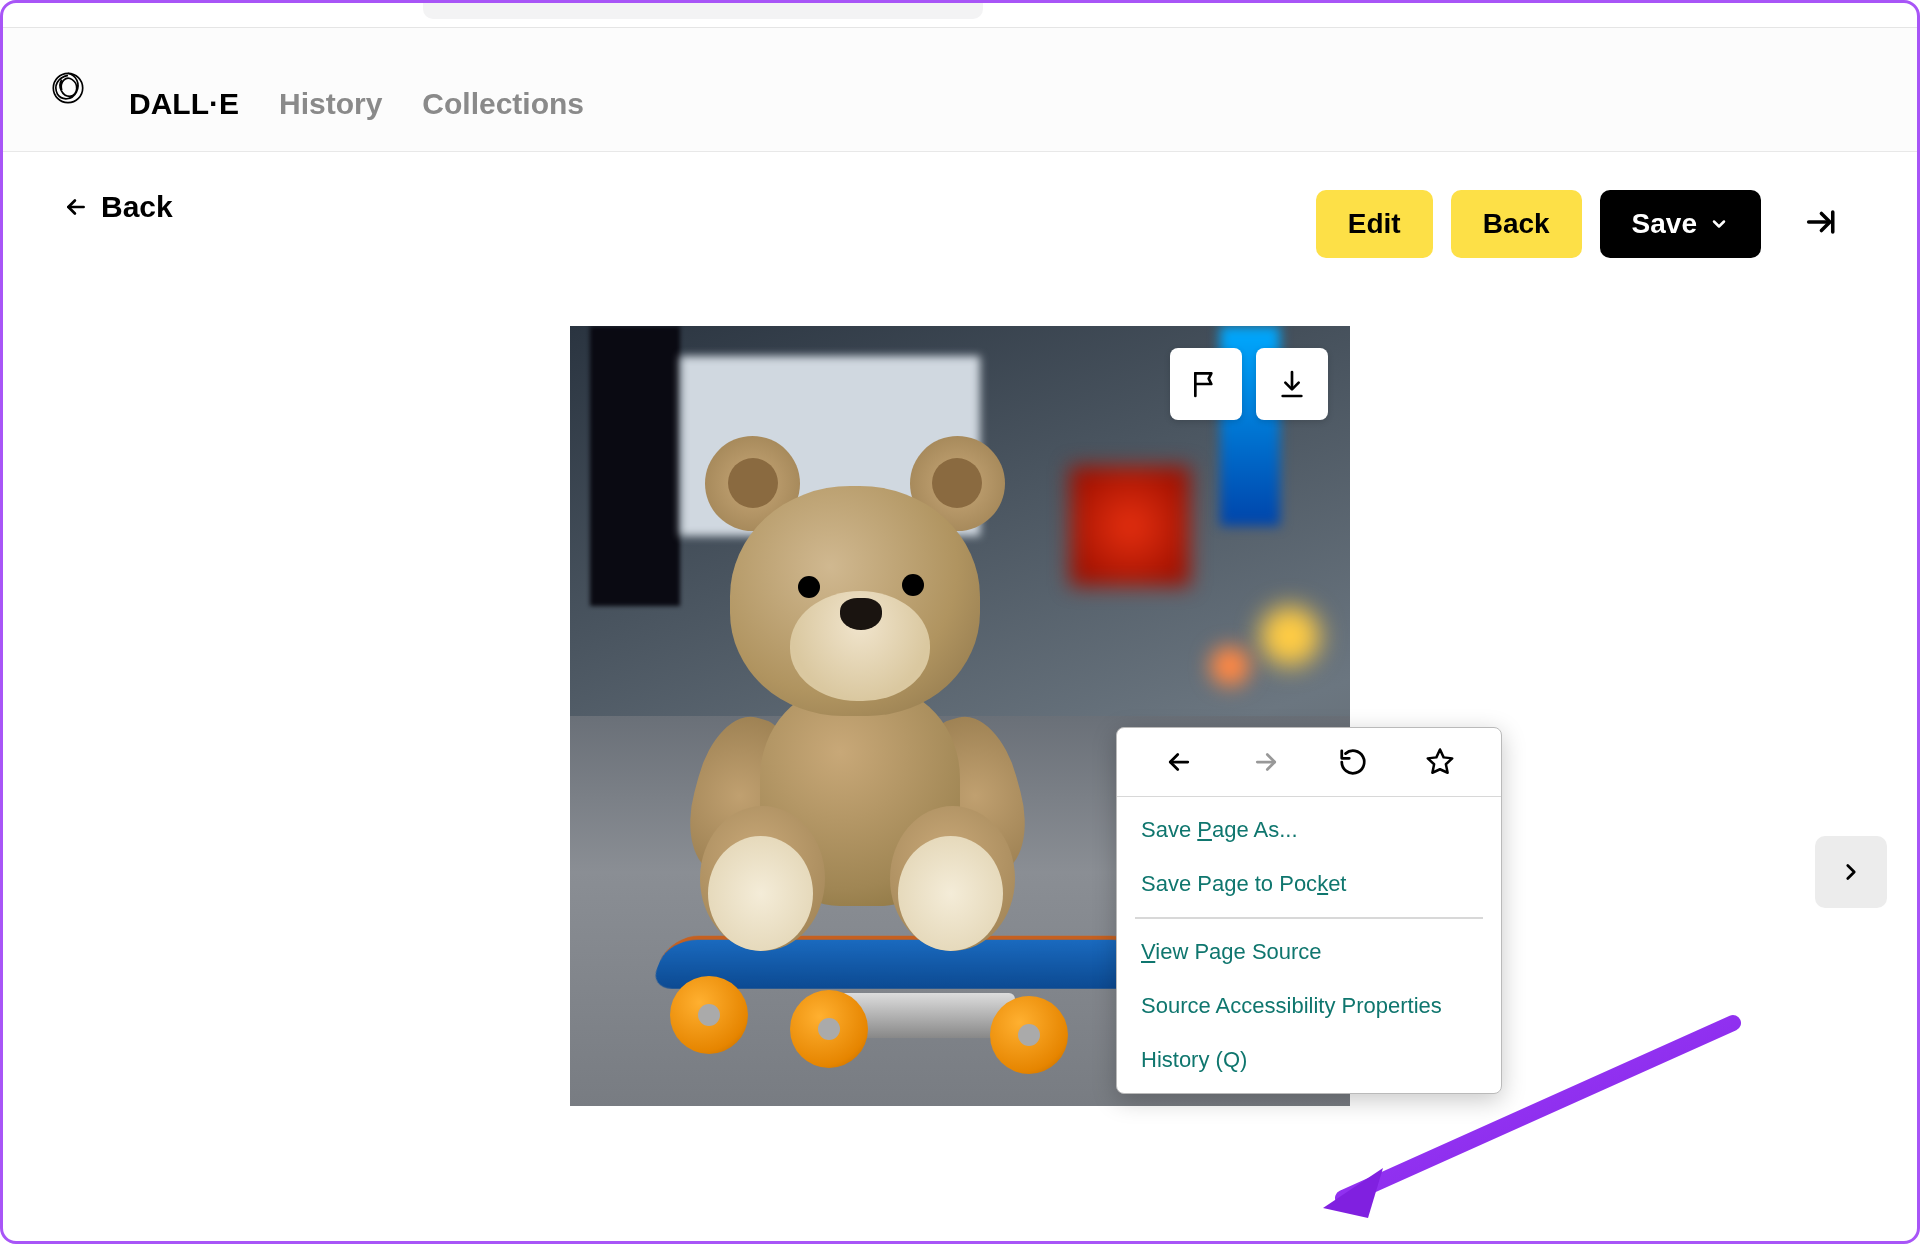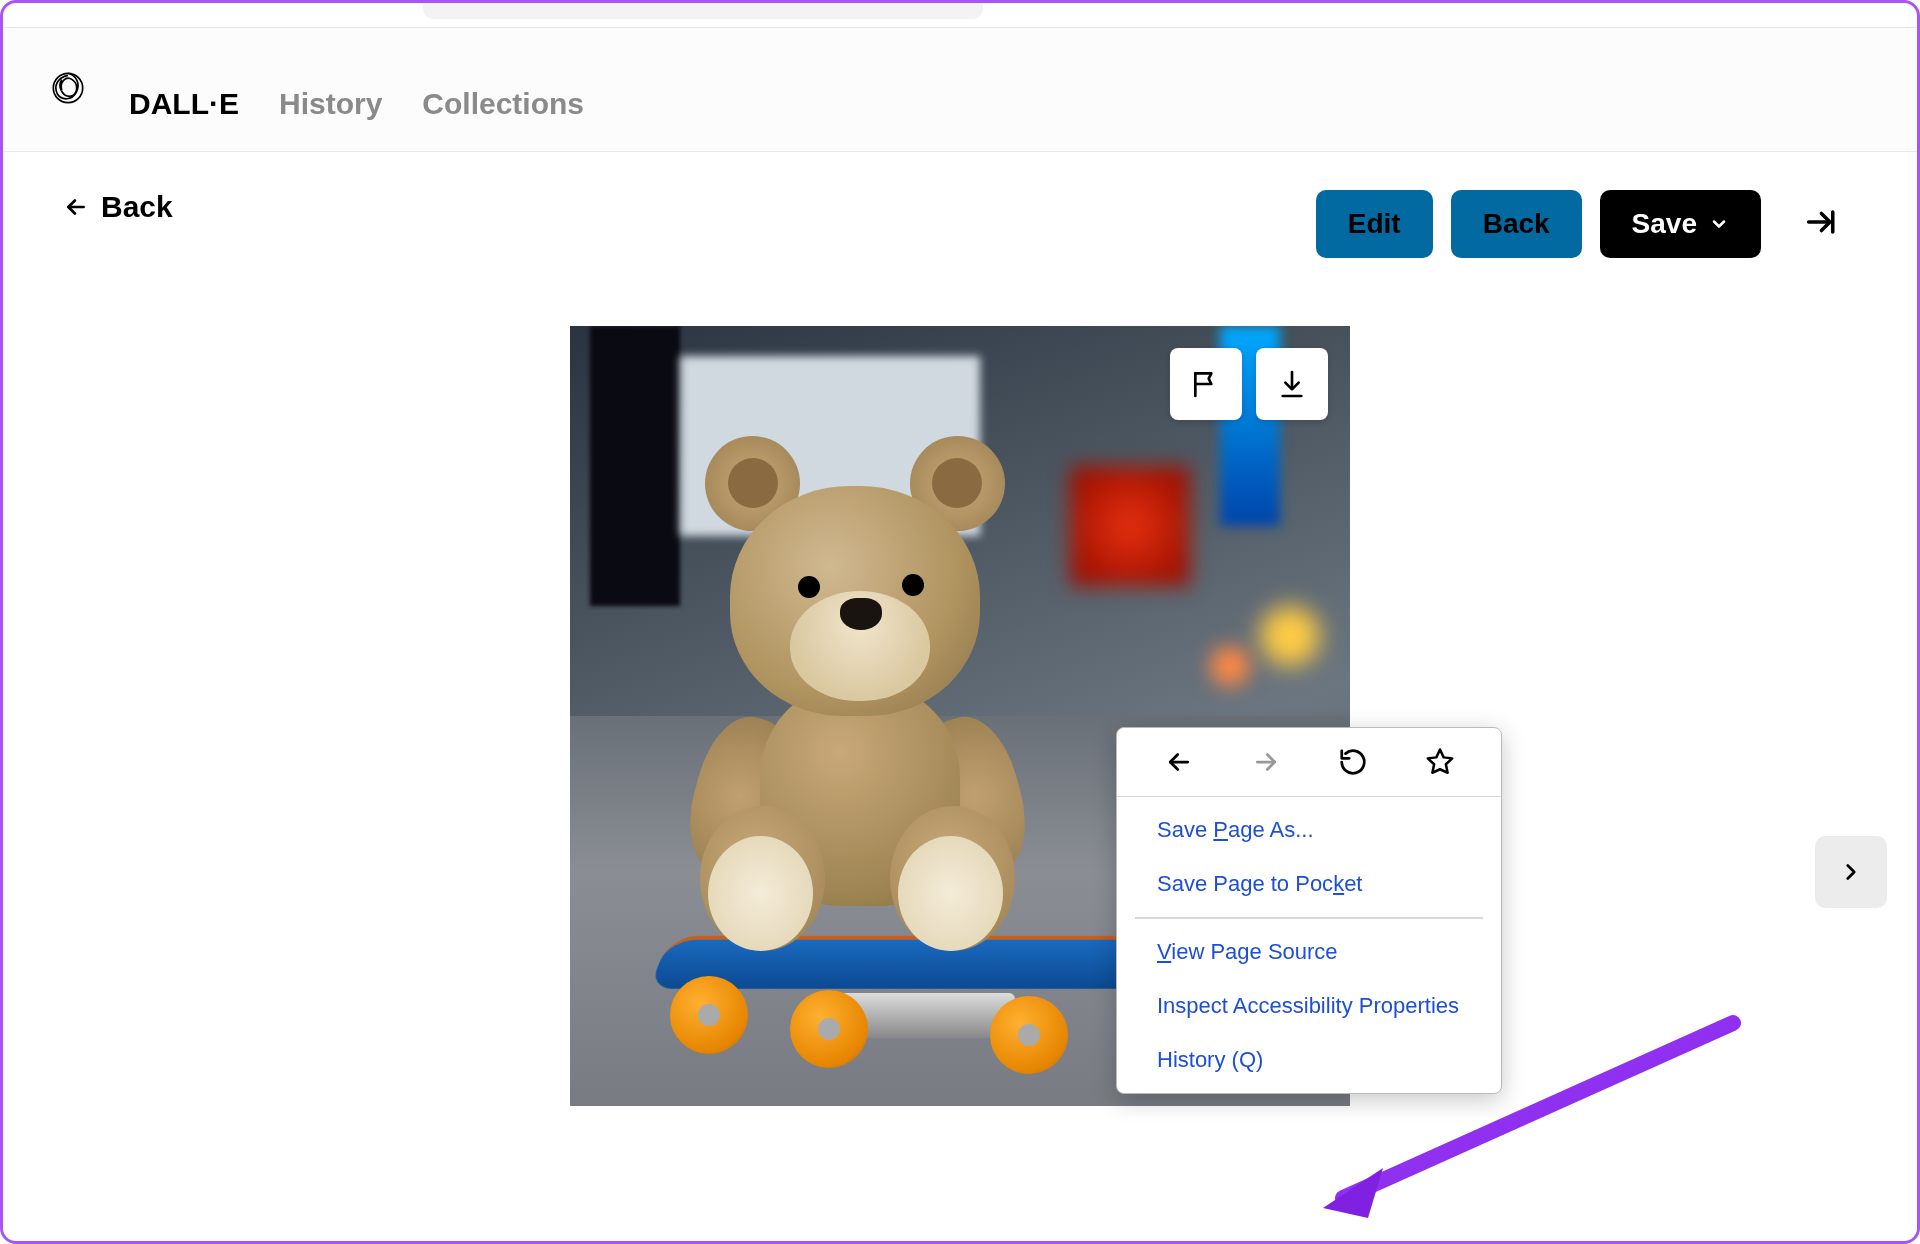--- a/index.html
+++ b/index.html
@@ -81,21 +81,21 @@
       align-items: center;
       gap: 18px;
     }
     .btn {
       padding: 18px 32px;
       border-radius: 10px;
       font-size: 28px;
       font-weight: 700;
       border: none;
       cursor: pointer;
-      background: #0369a1;
+      background: #fde047;
       color: #000;
       display: flex;
       align-items: center;
       gap: 12px;
     }
     .btn.primary {
       background: #000;
       color: #fff;
     }
     .collapse-btn {
@@ -306,23 +306,23 @@
     .ctx-nav-btn svg { width: 30px; height: 30px; }
     .ctx-group {
       padding: 6px 0;
     }
     .ctx-sep {
       height: 1px;
       background: #d8d8d8;
       margin: 0 18px;
     }
     .ctx-item {
-      padding: 14px 40px;
+      padding: 14px 24px;
       font-size: 22px;
-      color: #1d4ed8;
+      color: #0f766e;
       cursor: pointer;
     }
     .u { text-decoration: underline; }
     .arrow-annotation {
       position: absolute;
       top: 1000px;
       left: 1280px;
       width: 460px;
       height: 220px;
       pointer-events: none;
@@ -463,21 +463,21 @@
       </div>
     </div>
     <div class="ctx-group">
       <div class="ctx-item">Save <span class="u">P</span>age As...</div>
       <div class="ctx-item">Save Page to Poc<span class="u">k</span>et</div>
     </div>
     <div class="ctx-sep"></div>
     <div class="ctx-sep"></div>
     <div class="ctx-group">
       <div class="ctx-item"><span class="u">V</span>iew Page Source</div>
-      <div class="ctx-item">Inspect Accessibility Properties</div>
+      <div class="ctx-item">Source Accessibility Properties</div>
       <div class="ctx-item">History (Q)</div>
     </div>
   </div>
 
   <svg class="arrow-annotation" viewBox="0 0 460 220">
     <defs>
       <linearGradient id="g" x1="0" y1="0" x2="1" y2="1">
         <stop offset="0%" stop-color="#a040ff"></stop>
         <stop offset="100%" stop-color="#8020e0"></stop>
       </linearGradient>

